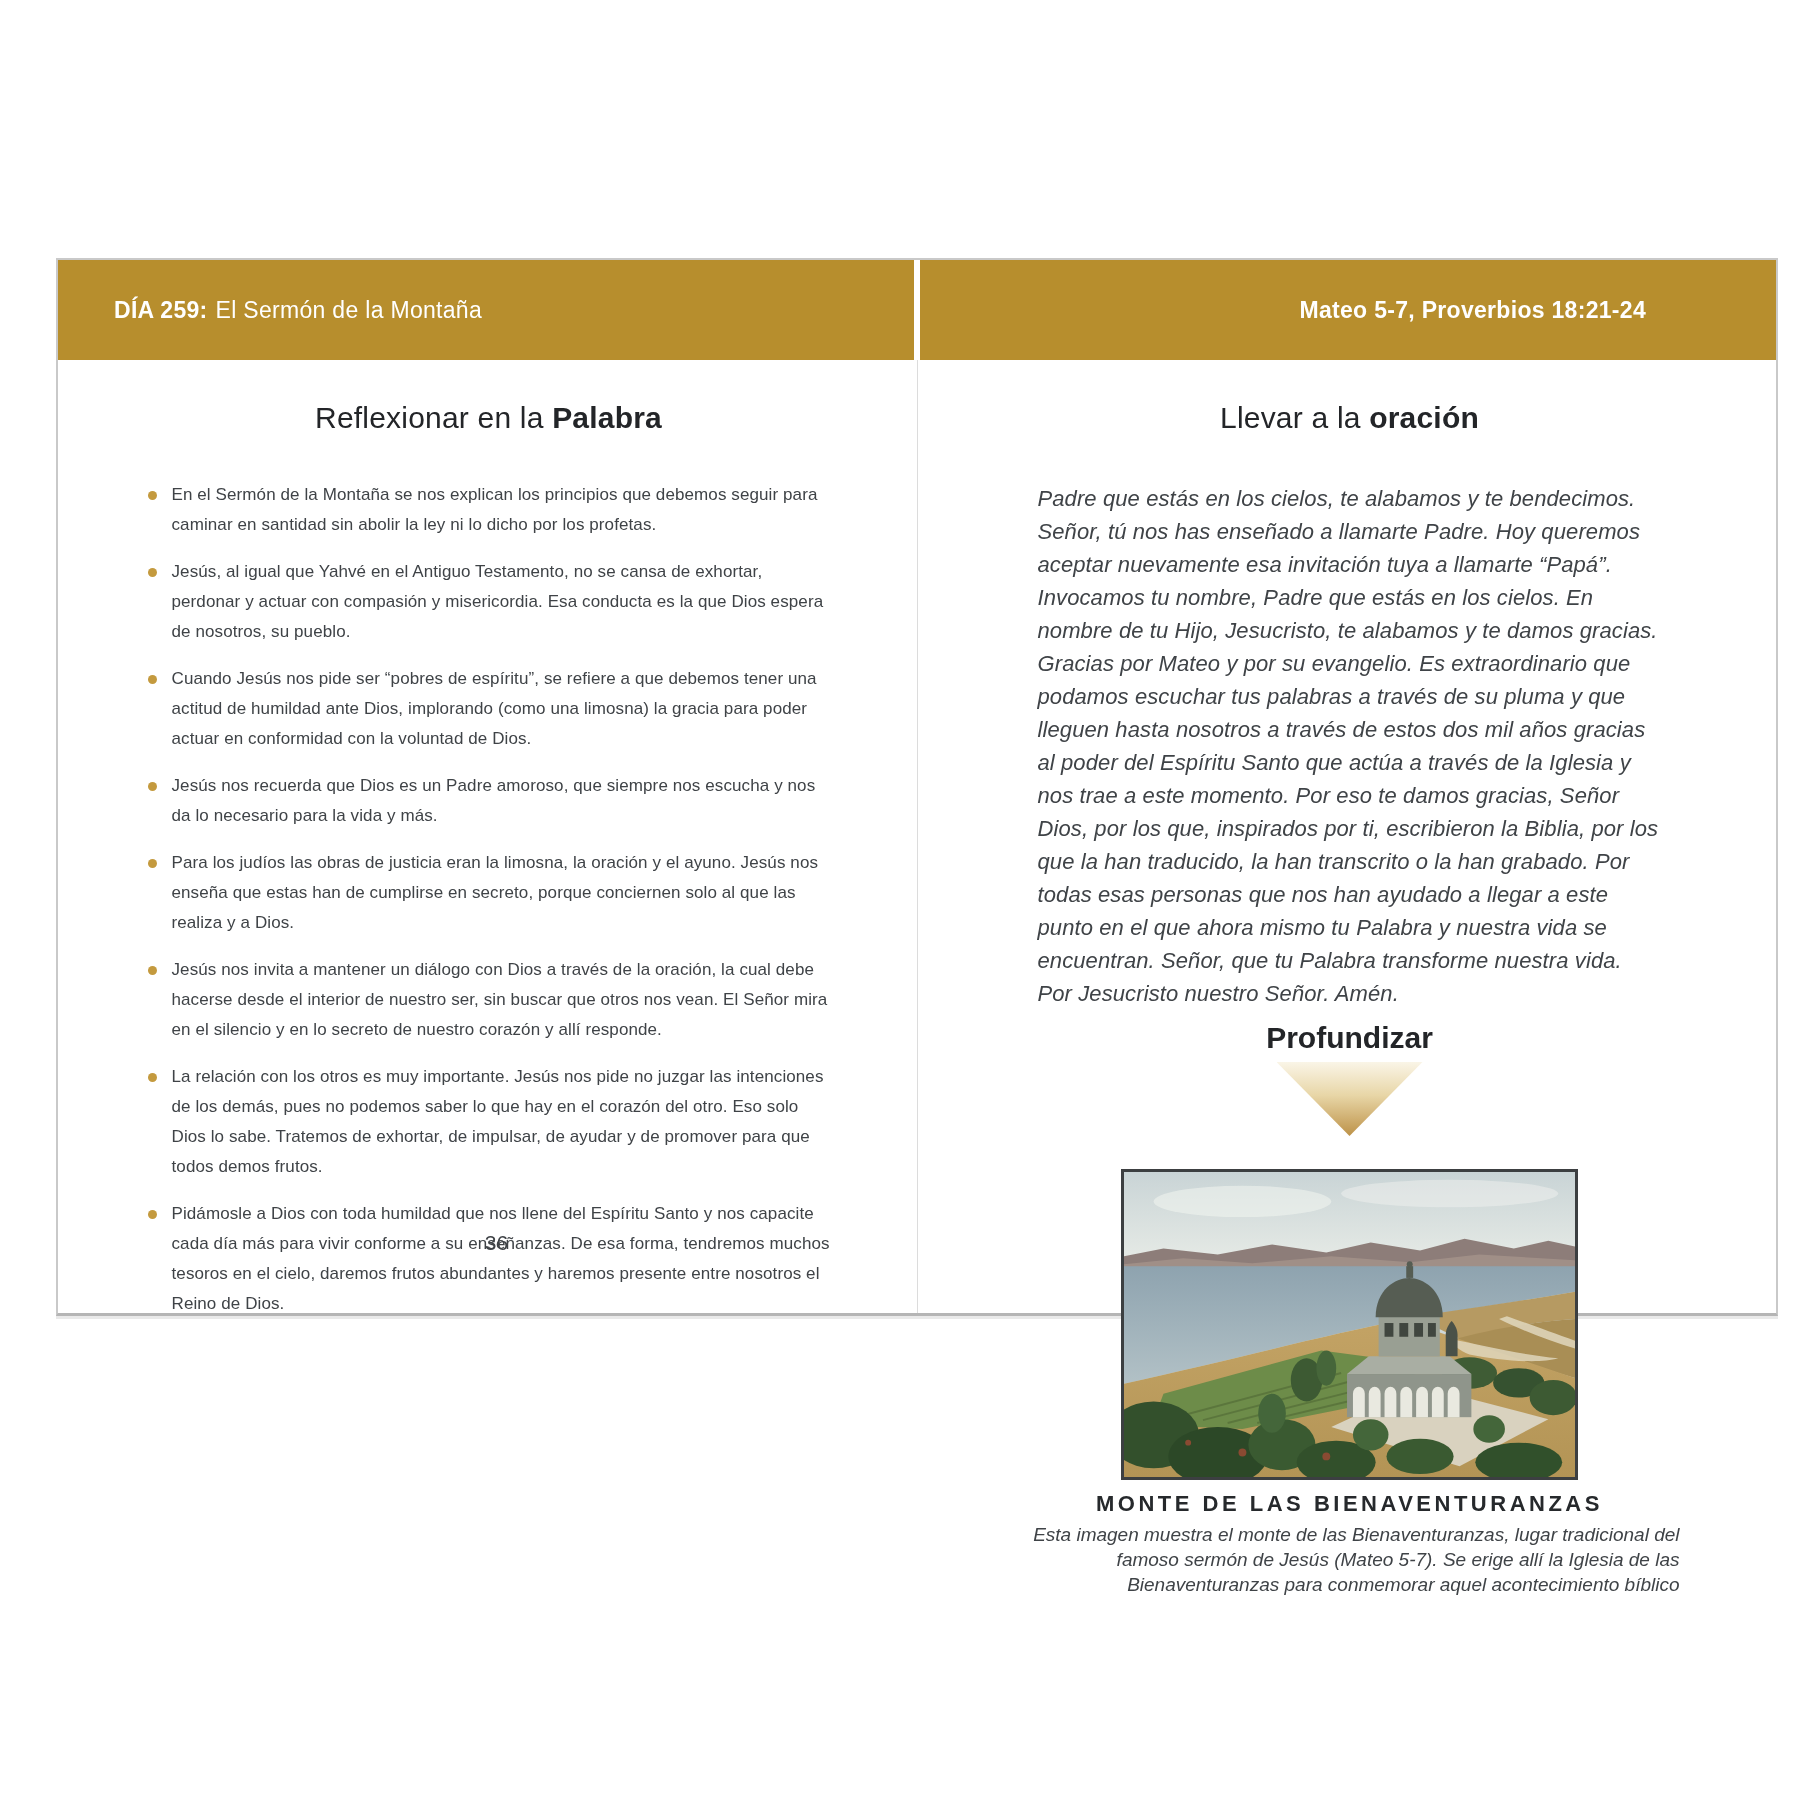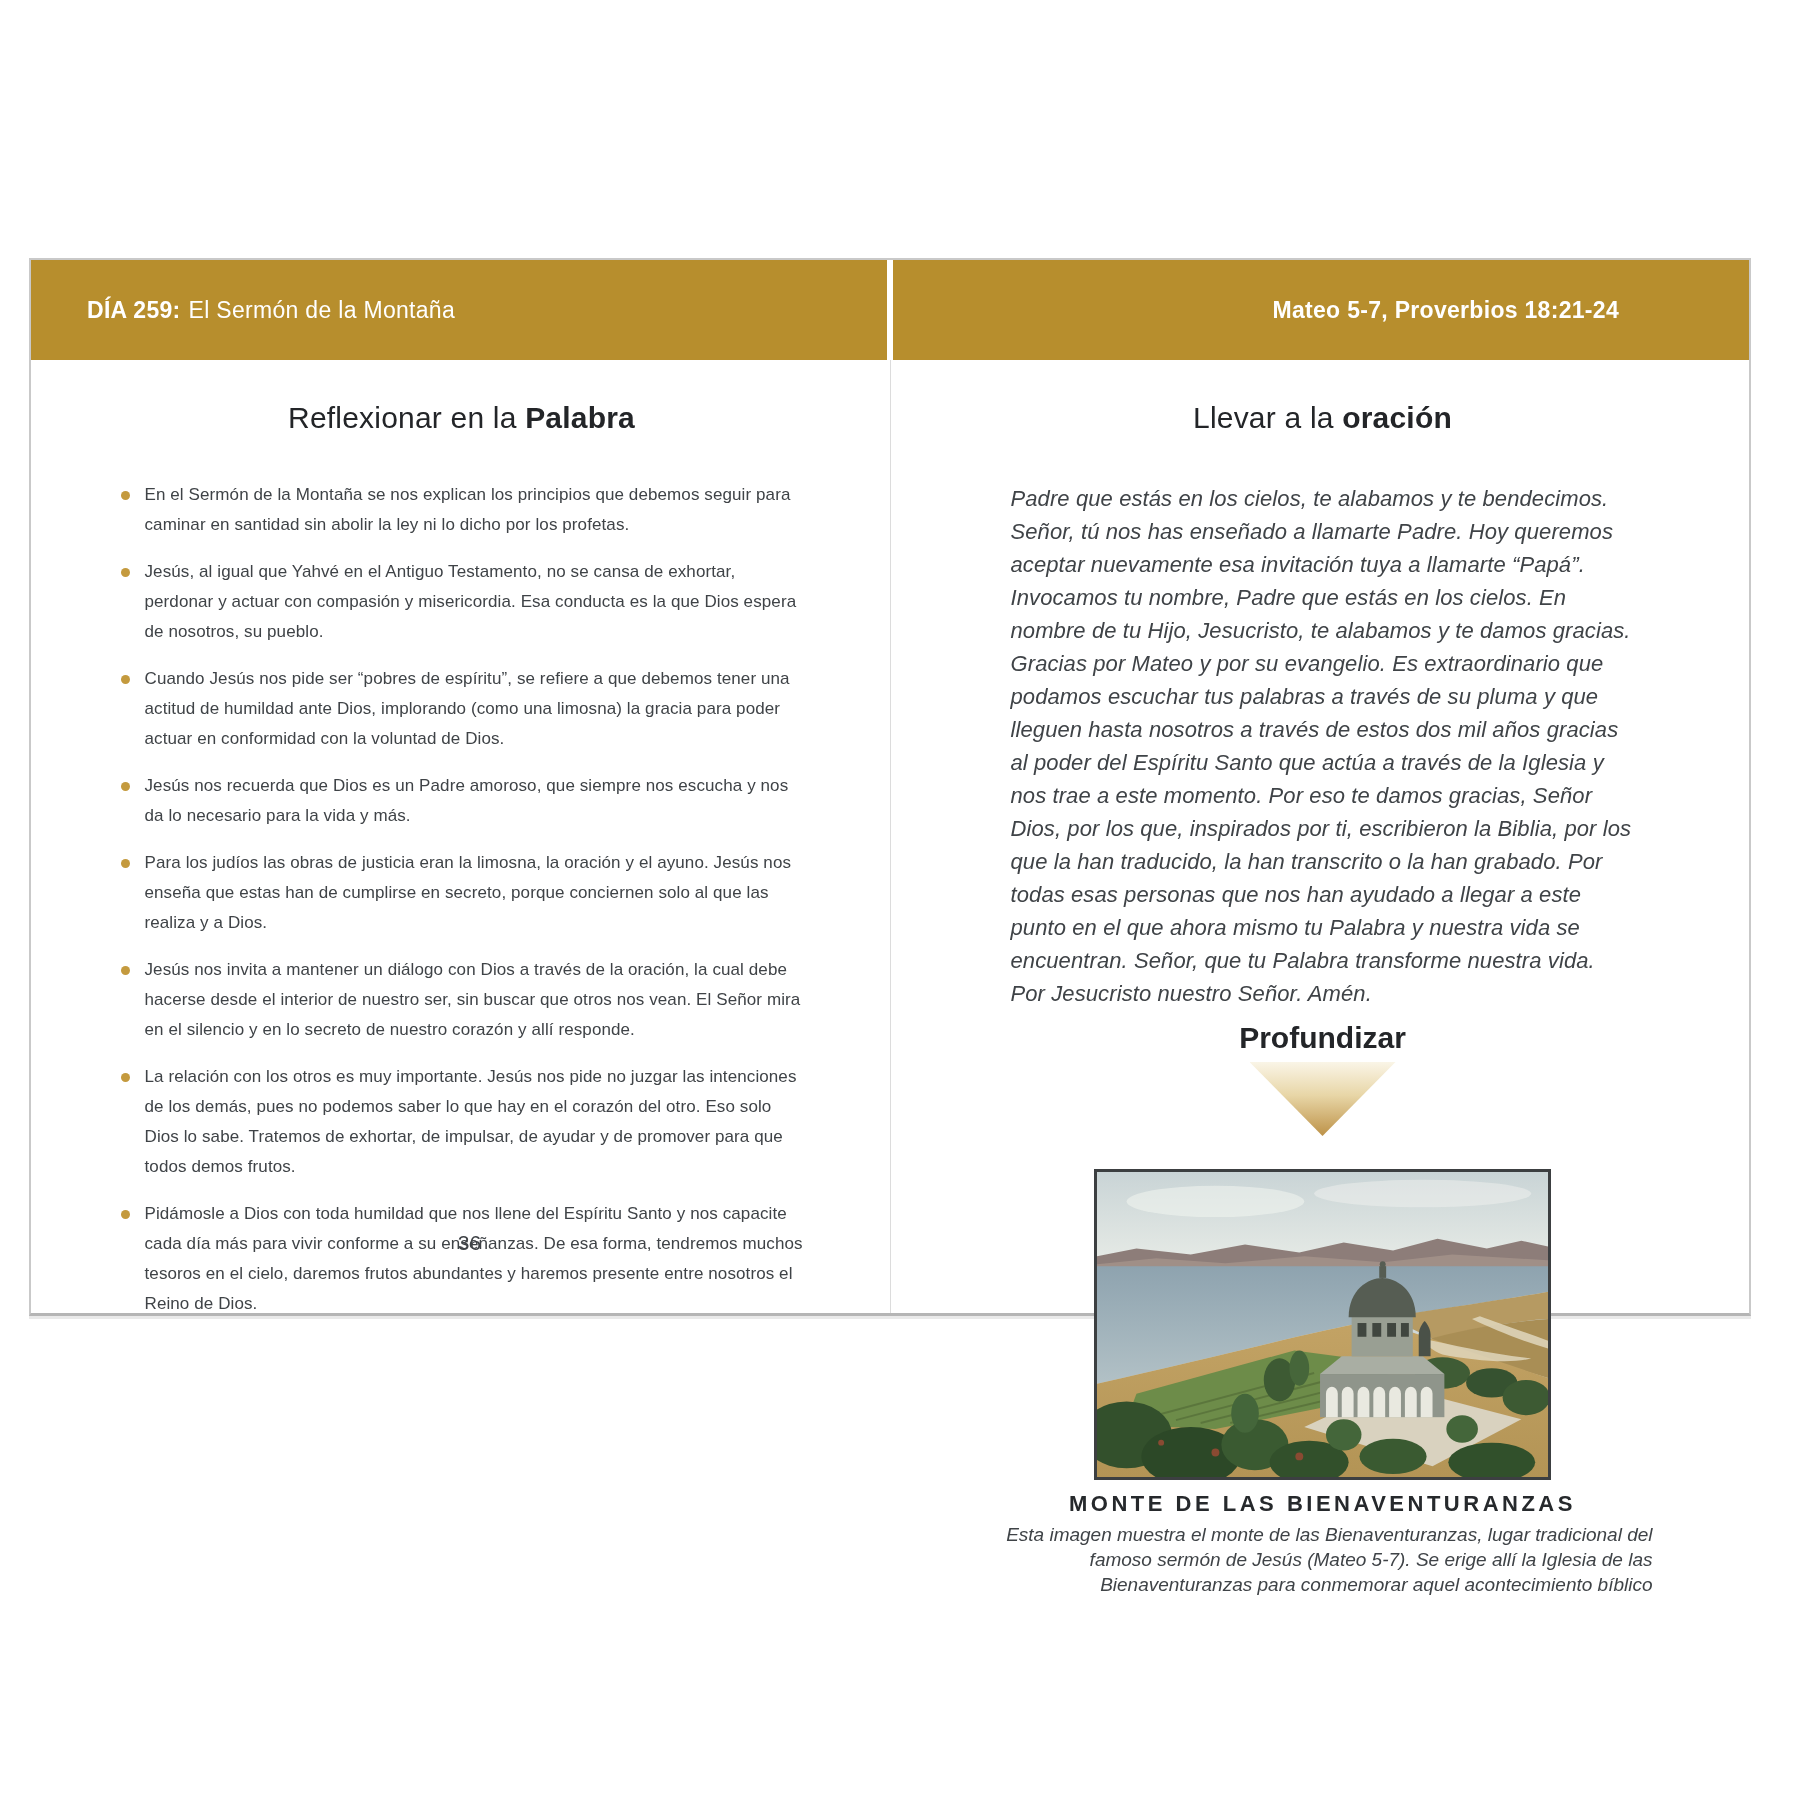--- a/index.html
+++ b/index.html
@@ -3,21 +3,21 @@
 <meta charset="utf-8">
 <style>
   html,body{margin:0;padding:0;}
   body{
     width:1800px;height:1800px;position:relative;background:#ffffff;
     font-family:"Liberation Sans","DejaVu Sans",sans-serif;
     -webkit-font-smoothing:antialiased;
     --band-gold:#B78E2D; --bullet-gold:#C49A3E; --body-text:#3F4347; --heading-text:#232528;
   }
   .book{
-    position:absolute;left:29px;top:258px;width:1722px;height:1058px;
+    position:absolute;left:56px;top:258px;width:1722px;height:1058px;
     background:#fff;border:2px solid #c9c9c9;border-bottom:3px solid #b5b5b5;
     box-sizing:border-box;box-shadow:0 3px 0 #e9e9e9;
   }
   
   .band{position:absolute;top:0;left:0;right:0;height:100px;display:flex;}
   .band .half{background:var(--band-gold);height:100%;}
   .band .half.left{width:calc(50% - 3px);}
   .band .gap{width:6px;background:#fff;}
   .band .half.right{flex:1;}
   .band-text{position:absolute;top:0;height:100px;display:flex;align-items:center;color:#fff;font-size:23px;letter-spacing:.3px;}

